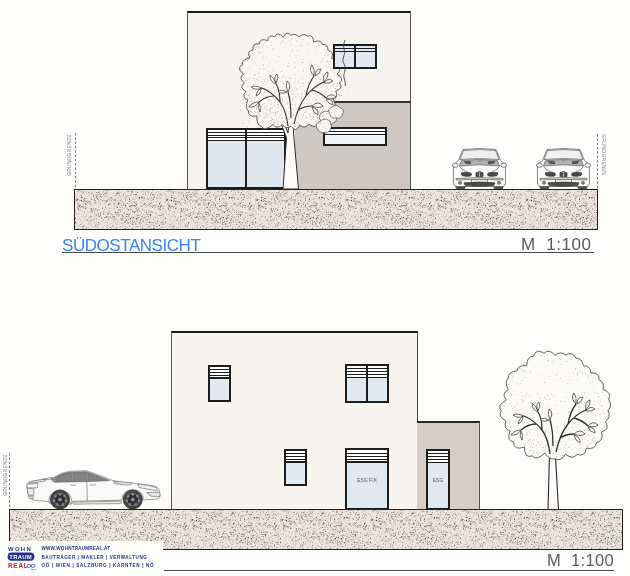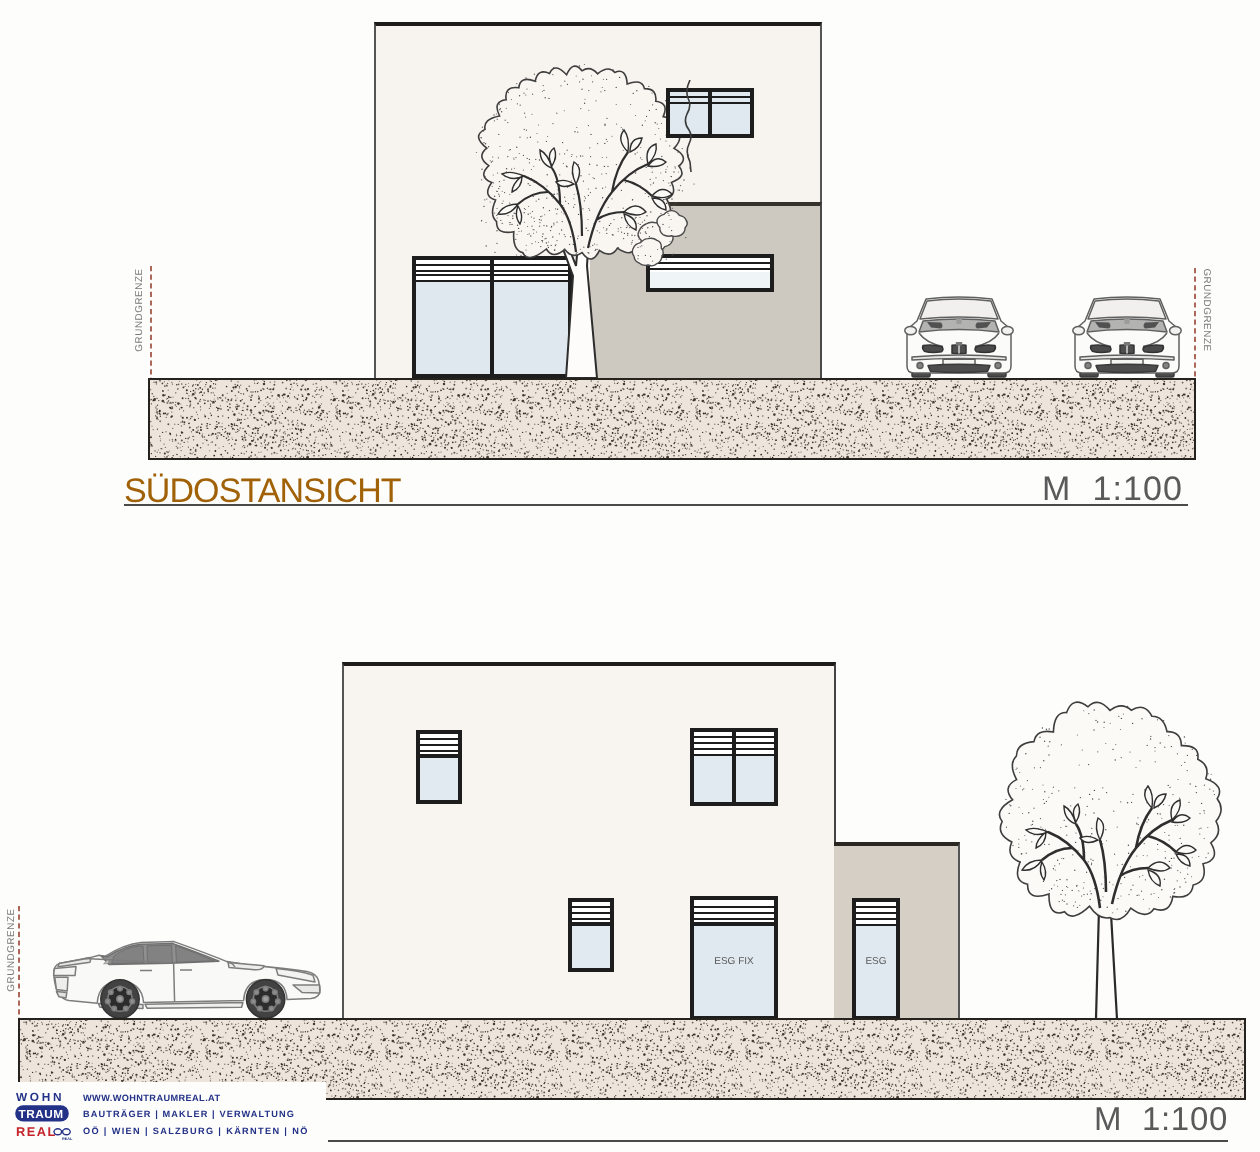--- a/index.html
+++ b/index.html
@@ -1669,21 +1669,21 @@
         <circle cx="56.4" cy="29.8" r="0.68" fill="#32281e" fill-opacity="0.9"></circle>
         <circle cx="76.5" cy="25.9" r="0.66" fill="#32281e" fill-opacity="0.9"></circle>
         <circle cx="52.1" cy="31.5" r="0.54" fill="#32281e" fill-opacity="0.9"></circle>
         <circle cx="3.3" cy="10.7" r="0.68" fill="#32281e" fill-opacity="0.9"></circle>
         <circle cx="48.6" cy="26.8" r="0.53" fill="#32281e" fill-opacity="0.9"></circle>
       </pattern>
     </defs>
   <rect x="0.5" y="0.5" width="523" height="40" fill="url(#stip)" stroke="#26221e" stroke-width="1"></rect>
 </svg>
 
-<div class="abs" style="left:62px;top:235.8px;will-change:transform;font-size:17px;color:#a16207;letter-spacing:-0.45px;">SÜDOSTANSICHT</div>
+<div class="abs" style="left:62px;top:235.8px;will-change:transform;font-size:17px;color:#3b82f6;letter-spacing:-0.45px;">SÜDOSTANSICHT</div>
 <div class="abs" style="left:521px;top:235px;will-change:transform;font-size:17px;color:#5a5a5a;letter-spacing:0.55px;">M&nbsp;&nbsp;1:100</div>
 <div class="abs" style="left:62px;top:251.8px;width:532.3px;height:1.2px;background:#4a4a4a;"></div>
 
 <div class="abs" style="left:171px;top:331.2px;width:247px;height:178.3px;background:#f8f4ef;border-top:2px solid #1e1c1a;border-left:1px solid #555;border-right:1px solid #444;box-sizing:border-box;"></div>
 <div class="abs" style="left:417.1px;top:421.4px;width:63.3px;height:88.1px;background:#d5cfc6;border-top:2px solid #2b2823;border-right:1px solid #555;box-sizing:border-box;"></div>
 
 <div class="win" style="left:208px;top:364.5px;width:22.5px;height:37.8px;">
   <div class="glass" style="left:2px;top:2px;right:2px;bottom:2px;background:#fff;"></div>
   <div class="glass" style="left:2px;top:13.2px;right:2px;bottom:2px;background:#e1eaf0;"></div>
   <div class="slat" style="top:4.2px;height:1px;"></div>

